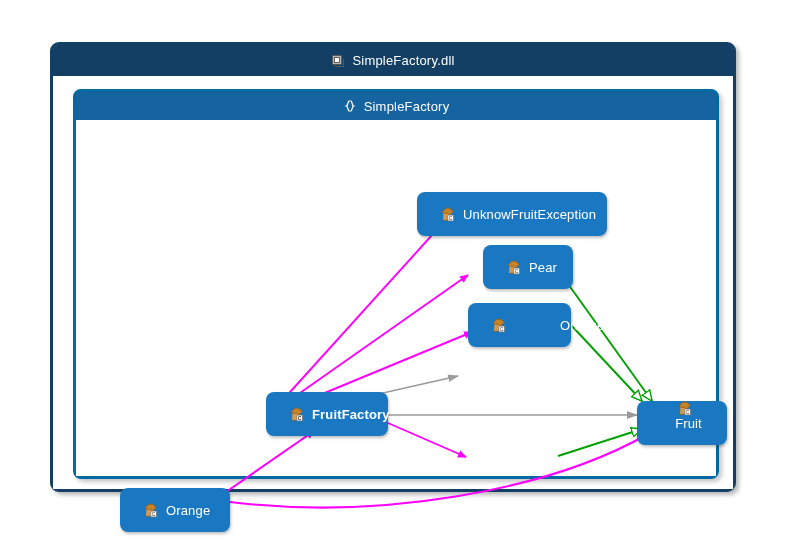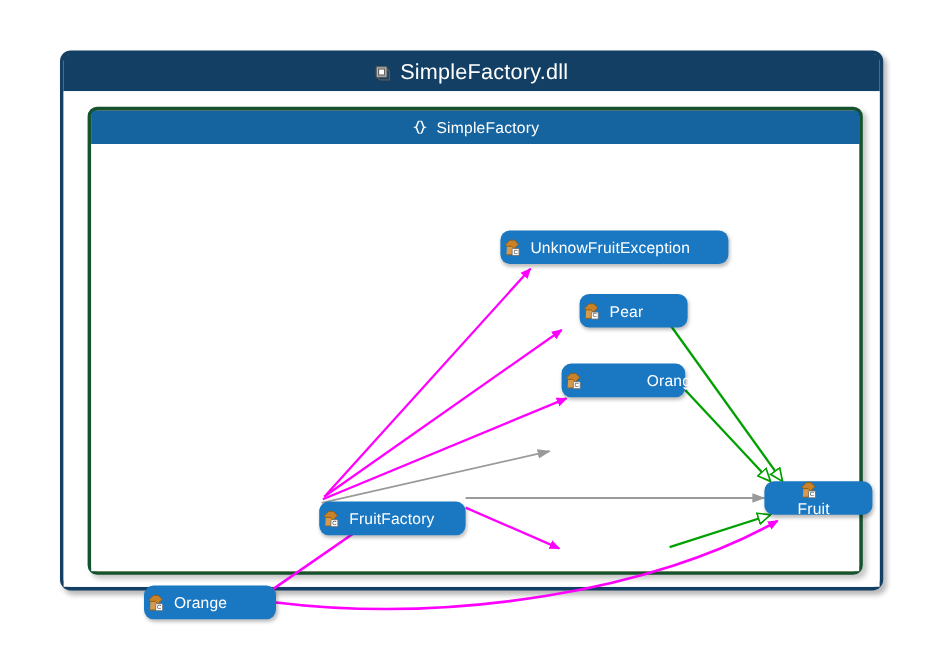--- a/index.html
+++ b/index.html
@@ -31,39 +31,39 @@
   .assembly-header {
     position: absolute;
     left: 0; top: 0; right: 0;
     height: 31px;
     background: #123f63;
     border-radius: 5px 5px 0 0;
     display: flex;
     align-items: center;
     justify-content: center;
     color: #ffffff;
-    font-size: 18px;
+    font-size: 13px;
   }
   .assembly-body {
     position: absolute;
     left: 0; top: 31px; right: 0; bottom: 0;
     background: #ffffff;
   }
 
   
   .namespace {
     position: absolute;
     left: 20px;
     top: 13px;
     width: 646px;
     height: 390px;
     box-sizing: border-box;
-    border: 3px solid #14532d;
+    border: 3px solid #0369a1;
     border-radius: 8px;
-    background: #fdba74;
+    background: #f97316;
     box-shadow: 3px 3px 4px rgba(0,0,0,0.22);
   }
   .namespace-header {
     position: absolute;
     left: 0; top: 0; right: 0;
     height: 28px;
     background: #15639f;
     border-radius: 4px 4px 0 0;
     display: flex;
     align-items: center;
@@ -102,22 +102,22 @@
   }
 
   
   .node {
     position: absolute;
     box-sizing: border-box;
     background: #1a78c2;
     border-radius: 8px;
     display: flex;
     align-items: center;
-    padding: 0 11px 0 3px;
-    height: 28px;
+    padding: 0 11px 0 24px;
+    height: 44px;
     color: #ffffff;
     font-size: 13px;
     white-space: nowrap;
     box-shadow: 1px 2px 3px rgba(0,0,0,0.25);
   }
   .node .ico {
     display: inline-flex;
     align-items: center;
     margin-right: 7px;
     line-height: 0;
@@ -223,21 +223,21 @@
                 <path d="M5.2 1.2 L9.4 1.2 L13.0 4.8 L9.0 8.8 L4.8 8.8 L1.2 5.2 Z" fill="#c8832a" stroke="#8d5a14" stroke-width="0.8"></path>
                 <path d="M2.6 6.6 L6.8 6.6 L10.4 10.2 L6.4 14.2 L2.2 14.2" fill="#d89a4a" stroke="#8d5a14" stroke-width="0.8"></path>
                 <rect x="7.2" y="8.6" width="6.2" height="6.2" rx="0.8" fill="#ffffff" stroke="#6f6f6f" stroke-width="0.8"></rect>
                 <text x="10.3" y="13.4" font-size="5.4" text-anchor="middle" fill="#333333" font-family="Liberation Sans, sans-serif">C</text>
               </svg>
             </span>
             <span class="lbl">Orange</span>
           </div>
 
 
-          <div class="node" style="left:190px; top:298px; width:122px;">
+          <div class="node" style="left:190px; top:272px; width:122px;font-weight:bold;">
             <span class="ico">
               <svg width="15" height="15" viewBox="0 0 16 16">
                 <path d="M5.2 1.2 L9.4 1.2 L13.0 4.8 L9.0 8.8 L4.8 8.8 L1.2 5.2 Z" fill="#c8832a" stroke="#8d5a14" stroke-width="0.8"></path>
                 <path d="M2.6 6.6 L6.8 6.6 L10.4 10.2 L6.4 14.2 L2.2 14.2" fill="#d89a4a" stroke="#8d5a14" stroke-width="0.8"></path>
                 <rect x="7.2" y="8.6" width="6.2" height="6.2" rx="0.8" fill="#ffffff" stroke="#6f6f6f" stroke-width="0.8"></rect>
                 <text x="10.3" y="13.4" font-size="5.4" text-anchor="middle" fill="#333333" font-family="Liberation Sans, sans-serif">C</text>
               </svg>
             </span>
             <span class="lbl">FruitFactory</span>
           </div>

